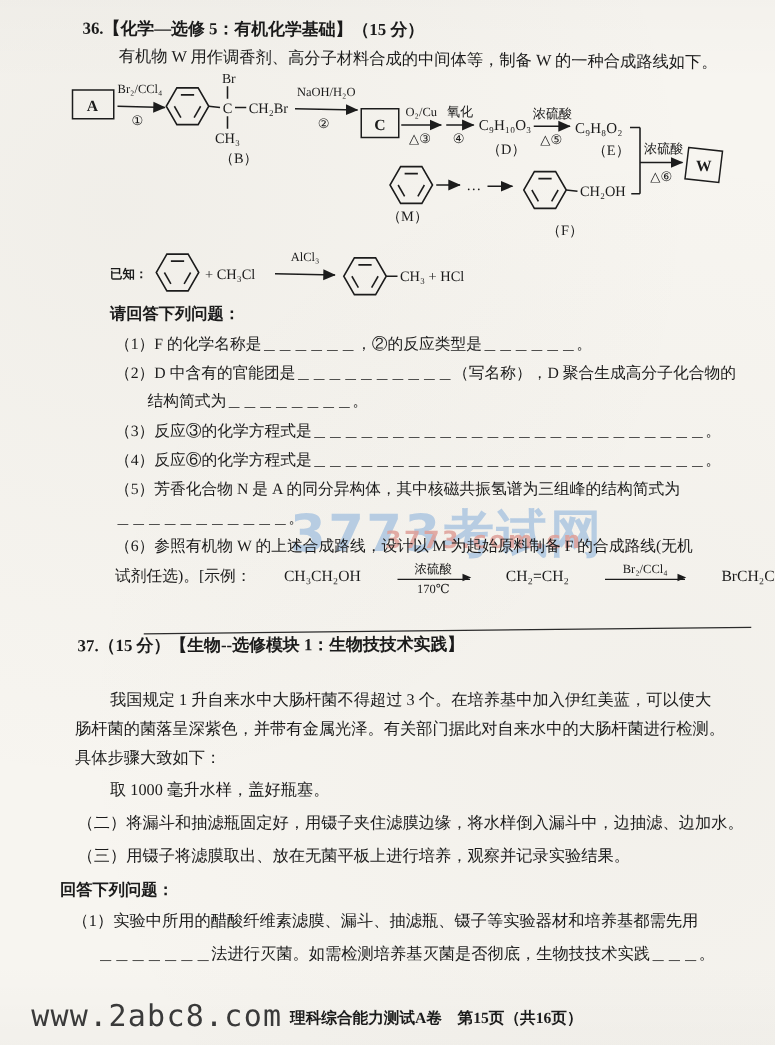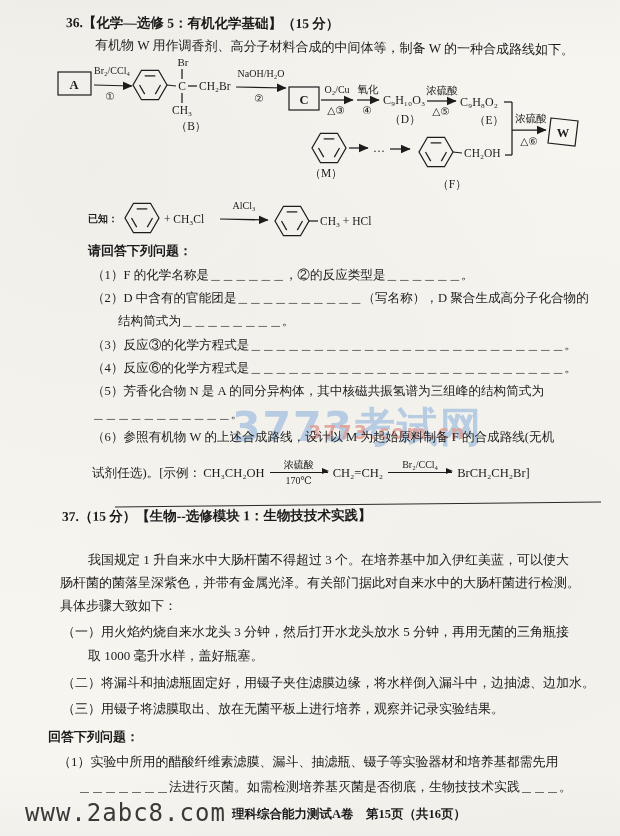--- a/index.html
+++ b/index.html
@@ -29,21 +29,21 @@
   .t11{font-size:11px;}
   .t115{font-size:11.5px;}
   .t12{font-size:12px;}
   .t125{font-size:12.5px;font-weight:600;}
   .known-row{margin-left:88px;margin-top:2px;display:flex;align-items:center;gap:4px;}
   .known-label{font-size:10px;font-weight:700;white-space:nowrap;}
   .prompt36{margin-left:88px;margin-top:0;font-size:13px;font-weight:600;}
   .items{margin-left:92px;margin-top:4px;font-size:12.6px;}
   .line{white-space:nowrap;line-height:23.2px;}
   .cont2{padding-left:26px;}
-  .ex-row{display:flex;align-items:flex-end;height:36px;}
+  .ex-row{display:flex;align-items:flex-start;height:36px;gap:24px;}
   .chem{font-size:12.5px;margin:0 2px;white-space:nowrap;}
   .rx{display:inline-flex;flex-direction:column;align-items:center;margin:0 3px;line-height:1.1;}
   .rxt{font-size:10px;min-height:11px;white-space:nowrap;}
   .shaft{position:relative;height:0;border-top:1.3px solid #1b1b1b;width:58px;margin:2px 0;}
   .shaft::after{content:"";position:absolute;right:-1px;top:-4.2px;width:0;height:0;
     border-left:7px solid #1b1b1b;border-top:3.6px solid transparent;border-bottom:3.6px solid transparent;}
   .shaft-w{width:64px;}
   .stray-line{position:absolute;left:115px;top:504px;width:486px;border-top:1.6px solid #2b2b2b;
     transform:rotate(-0.6deg);z-index:2;}
   .q37-header{transform:rotate(-0.25deg);transform-origin:left center;}
@@ -215,21 +215,20 @@
 
   <section class="layer" style="top:508px;">
     <div class="q-header q37-header" style="margin-left:62px;">37.（15 分）【生物--选修模块 1：生物技技术实践】</div>
     <div class="para">
       <div class="line ind">我国规定 1 升自来水中大肠杆菌不得超过 3 个。在培养基中加入伊红美蓝，可以使大</div>
       <div class="line">肠杆菌的菌落呈深紫色，并带有金属光泽。有关部门据此对自来水中的大肠杆菌进行检测。</div>
       <div class="line">具体步骤大致如下：</div>
     </div>
     <div class="steps">
       <div class="step">
-        <div class="line">（一）用火焰灼烧自来水龙头 3 分钟，然后打开水龙头放水 5 分钟，再用无菌的三角瓶接</div>
         <div class="line scont">取 1000 毫升水样，盖好瓶塞。</div>
       </div>
       <div class="step">
         <div class="line">（二）将漏斗和抽滤瓶固定好，用镊子夹住滤膜边缘，将水样倒入漏斗中，边抽滤、边加水。</div>
       </div>
       <div class="step">
         <div class="line">（三）用镊子将滤膜取出、放在无菌平板上进行培养，观察并记录实验结果。</div>
       </div>
     </div>
     <div class="prompt37">回答下列问题：</div>

